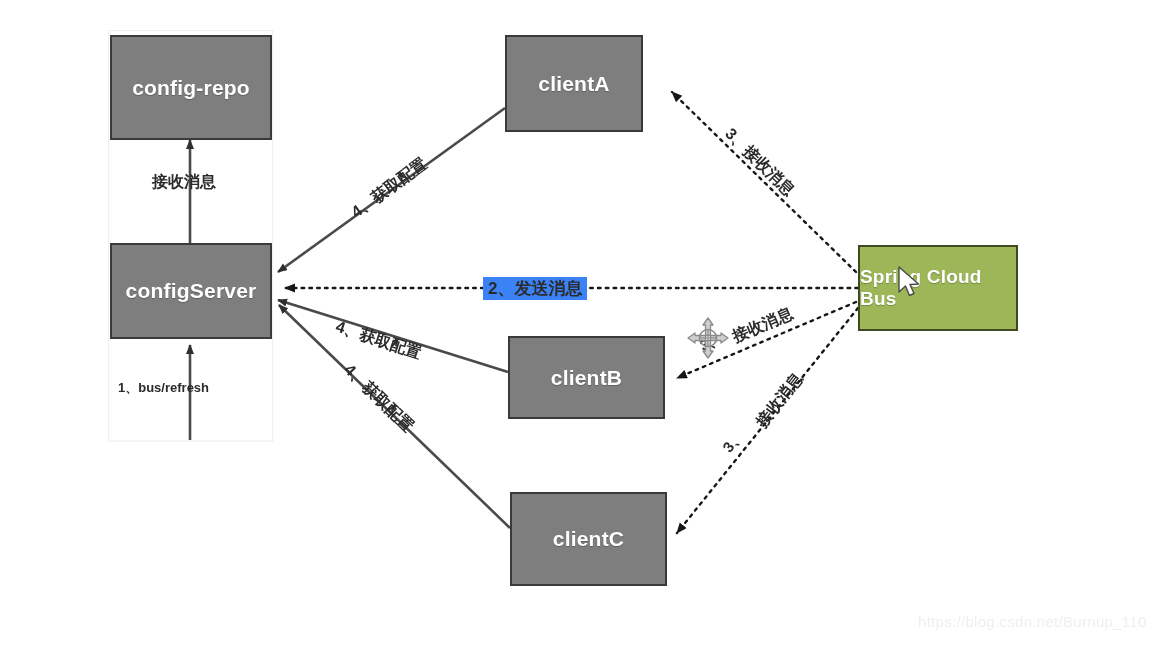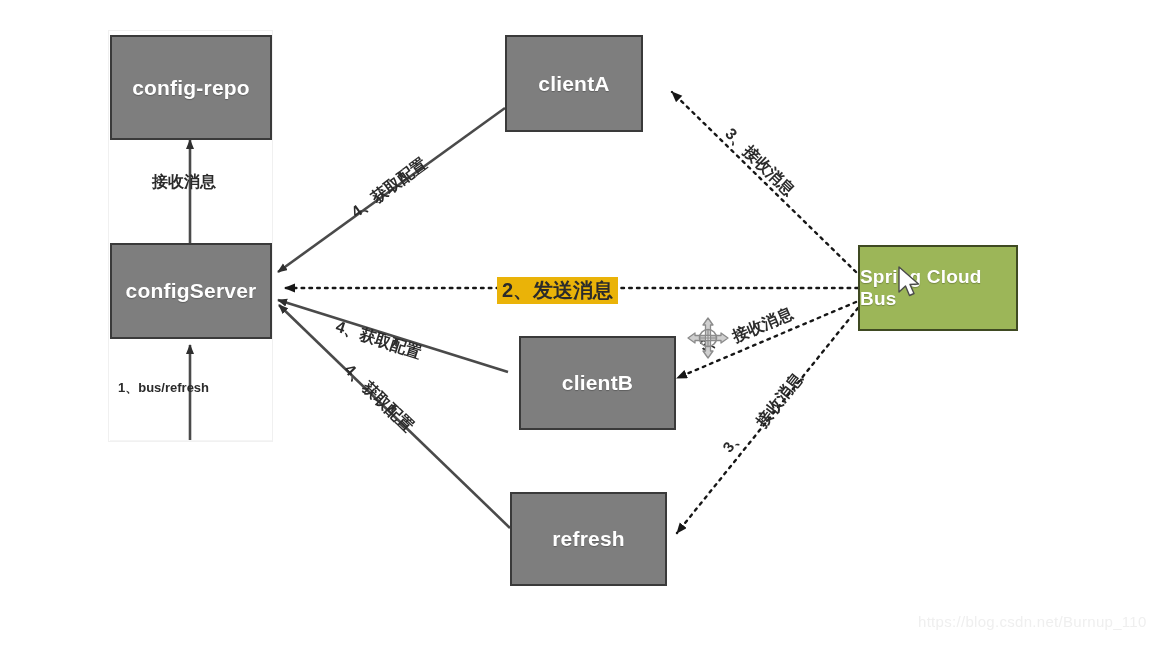--- a/index.html
+++ b/index.html
@@ -122,37 +122,37 @@
   </div>
 
   <div class="node gray" style="left:110px; top:243px; width:162px; height:96px;">
     <span>configServer</span>
   </div>
 
   <div class="node gray" style="left:505px; top:35px; width:138px; height:97px;">
     <span>clientA</span>
   </div>
 
-  <div class="node gray" style="left:508px; top:336px; width:157px; height:94px;margin-left:11px;">
+  <div class="node gray" style="left:508px; top:336px; width:157px; height:83px;">
     <span>clientB</span>
   </div>
 
   <div class="node gray" style="left:510px; top:492px; width:157px; height:94px;">
-    <span>refresh</span>
+    <span>clientC</span>
   </div>
 
   <div class="node green" style="left:858px; top:245px; width:160px; height:86px; font-size:19px;">
     <span>Spring Cloud Bus</span>
   </div>
 
   <div class="elabel" style="left:152px; top:172px;">接收消息</div>
 
   <div class="elabel plain" style="left:118px; top:379px; font-size:13px;">1、bus/refresh</div>
 
-  <div class="elabel plain" style="left:497px; top:277px; font-size:20px; background:#eab308; padding:0 5px;">2、发送消息</div>
+  <div class="elabel plain" style="left:483px; top:277px; font-size:17px; background:#3b82f6; padding:0 5px;">2、发送消息</div>
 
   <div class="elabel" style="left:715px; top:152px; transform: rotate(44deg);">3、接收消息</div>
 
   <div class="elabel" style="left:700px; top:333px; transform: rotate(-23deg); font-size:15px;">3、</div>
 
   <div class="elabel" style="left:731px; top:315px; transform: rotate(-23deg);">接收消息</div>
 
   <div class="elabel" style="left:722px; top:432px; transform: rotate(-52deg); font-size:15px;">3、</div>
 
   <div class="elabel" style="left:748px; top:390px; transform: rotate(-52deg);">接收消息</div>

